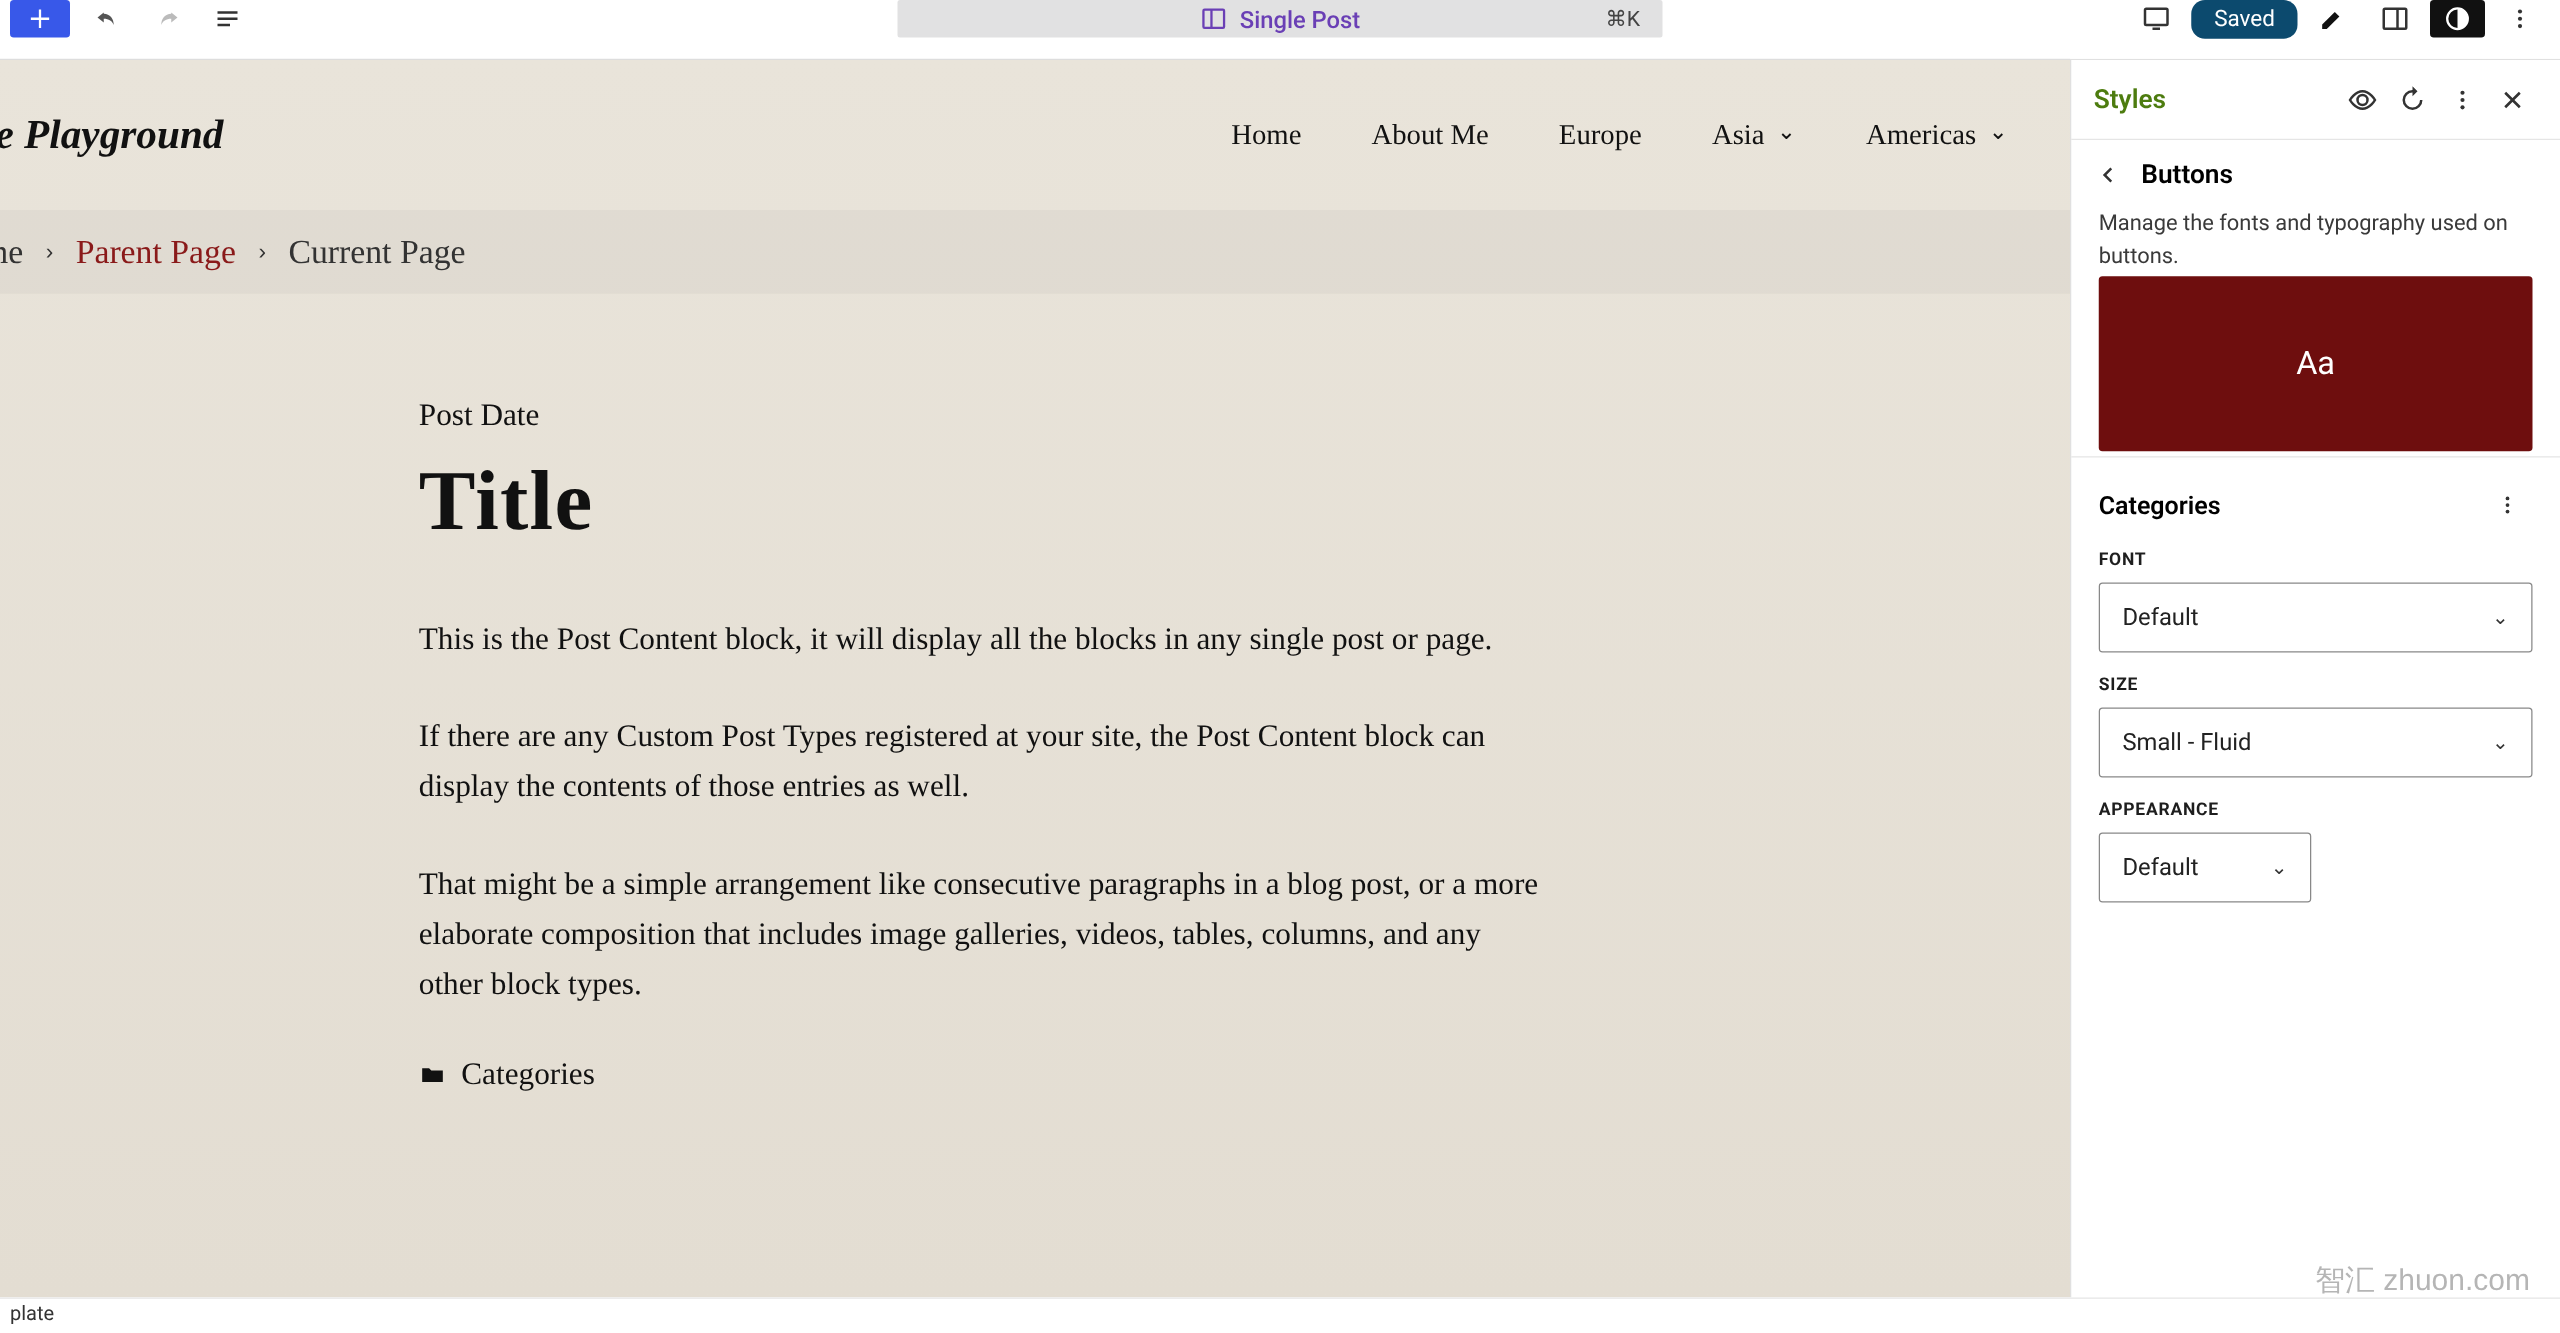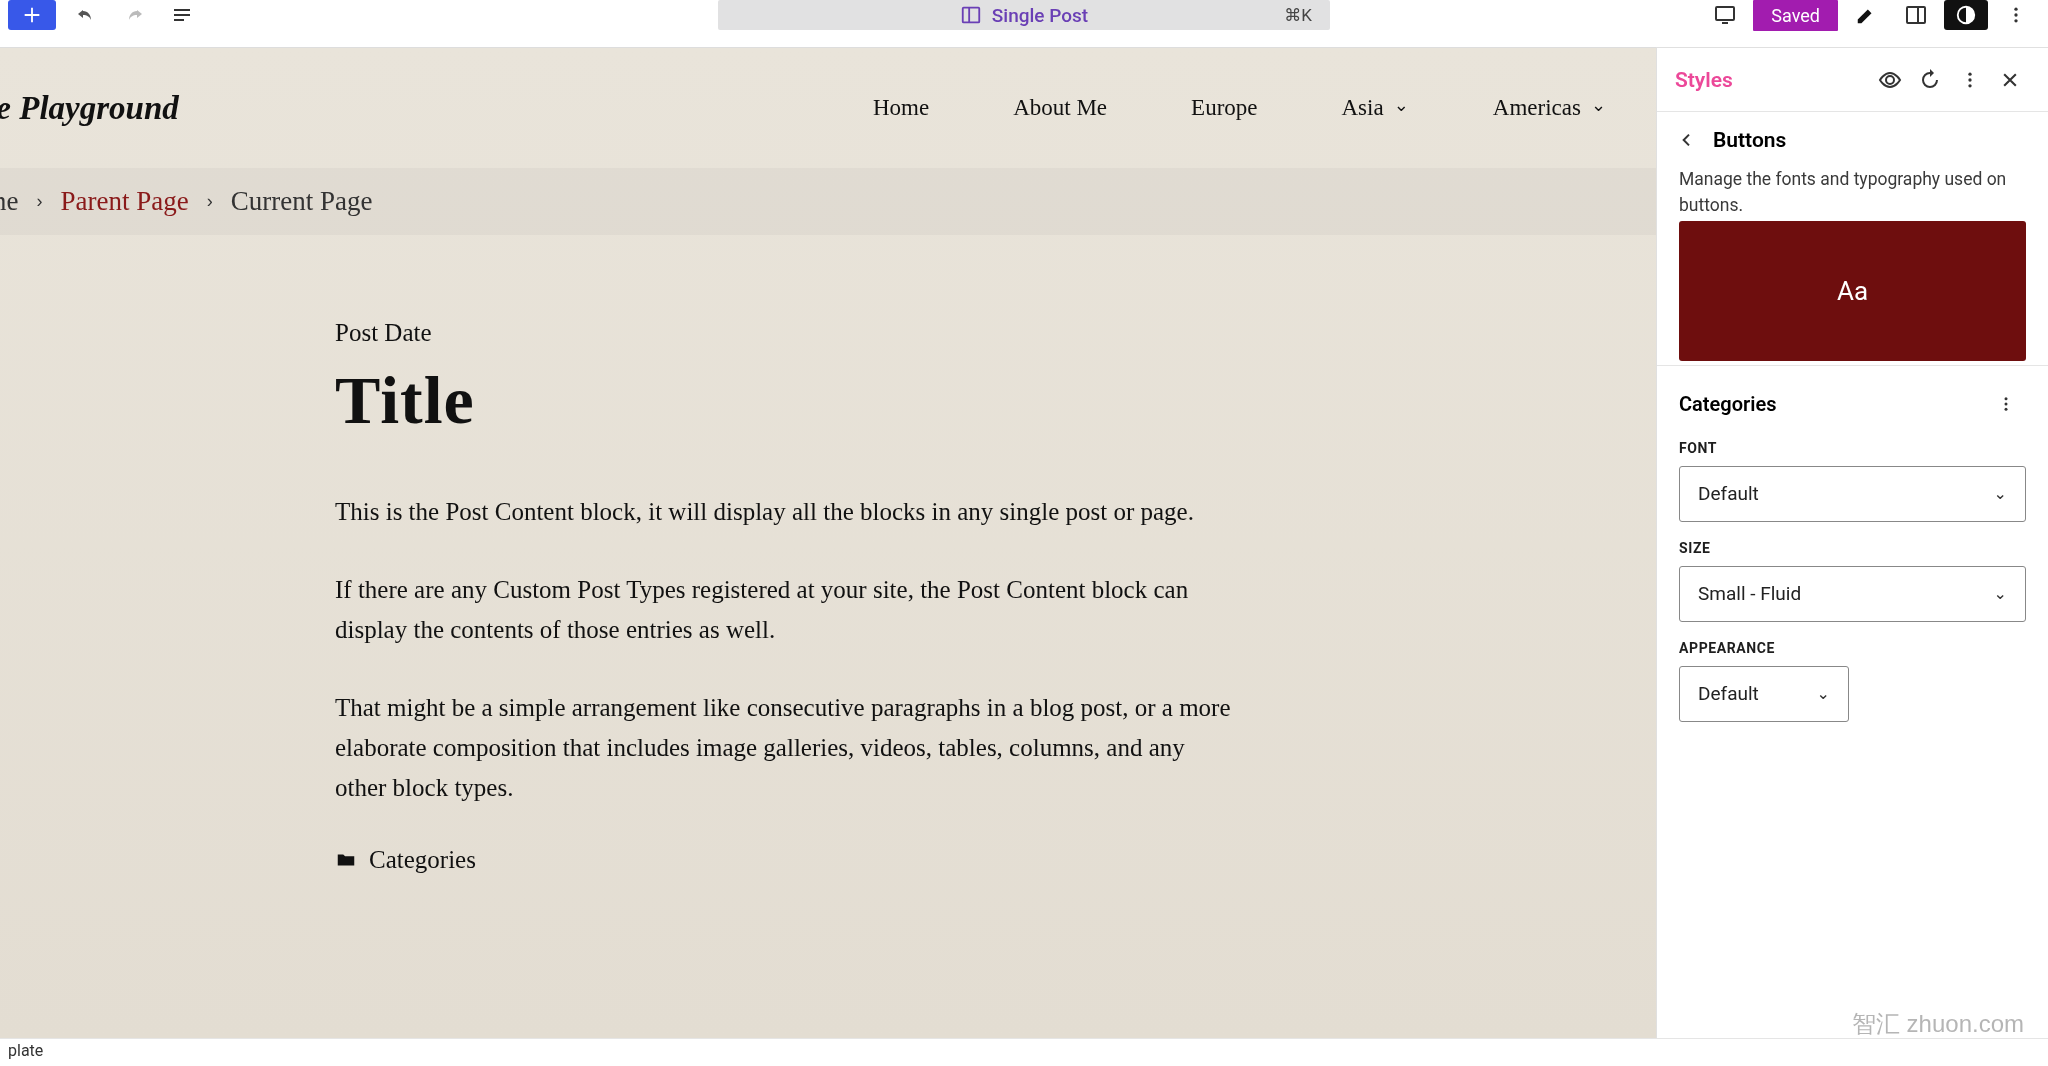--- a/index.html
+++ b/index.html
@@ -7,50 +7,50 @@
   
   
   .topbar { height: 47px; display: flex; align-items: flex-start; padding: 0 8px; background: #fff; position: relative; }
   .tb-left { display: flex; align-items: center; gap: 12px; padding-top: 0; height:30px;}
   .add-btn { width: 48px; height: 30px; background: #3858e9; color: #fff; display:flex; align-items:center; justify-content:center; font-size:26px; font-weight:300; border-radius:3px;}
   .icon-btn { width: 36px; height:36px; display:flex; align-items:center; justify-content:center; color:#555; }
   .tb-center { position:absolute; left:50%; transform:translateX(-50%); top:0; width: 612px; height:30px; background:#e1e1e2; display:flex; align-items:center; justify-content:center; gap:10px; padding:0 20px; border-radius:2px;}
   .tb-center .tpl { color:#6a3fb5; font-size:19px; font-weight:500; display:flex; align-items:center; gap:10px;}
   .tb-center .shortcut { position:absolute; right:18px; color:#444; font-size:17px;}
   .tb-right { position:absolute; right:10px; top:0; display:flex; align-items:center; gap:6px; height:30px;}
-  .saved-btn { background:#a21caf; color:#fff; padding:5px 18px; font-size:18px; border-radius:1px;}
+  .saved-btn { background:#0c4a6e; color:#fff; padding:5px 18px; font-size:18px; border-radius:11px;}
   .circ-btn { width:44px; height:30px; display:flex; align-items:center; justify-content:center; }
   .circ-black { background:#111; color:#fff; border-radius:3px;}
   
   
   .main { display:flex; height: calc(100% - 47px - 28px); }
   .canvas { flex:1; background:linear-gradient(180deg,#e9e4da 0%, #e3ddd2 100%); position:relative; overflow:hidden; border-top:1px solid #ddd;}
   .sidebar { width: 392px; background:#fff; border-left:1px solid #e0e0e0; border-top:1px solid #e0e0e0; display:flex; flex-direction:column;}
   
   
   .site-header { display:flex; align-items:center; height:120px; padding:0 50px 0 0;}
   .site-title { font-family: Georgia, 'Times New Roman', serif; font-style:italic; font-weight:700; font-size:33px; margin-left:-22px; color:#111;}
-  .site-nav { margin-left:auto; display:flex; gap:84px; font-family: Georgia, serif; font-size:23px; color:#111;}
+  .site-nav { margin-left:auto; display:flex; gap:56px; font-family: Georgia, serif; font-size:23px; color:#111;}
   .nav-item { display:flex; align-items:center; gap:6px;}
   .chev-down::after { content:"⌄"; font-size:18px; position:relative; top:-3px; margin-left:4px;}
   
   .breadcrumbs { background:rgba(0,0,0,0.03); padding:18px 30px 18px 0; font-family:'Brush Script MT', cursive; font-size:27px; color:#333; display:flex; align-items:center; gap:18px; margin-left:-28px; padding-left:0;}
   .breadcrumbs .bc-item { color:#333; }
   .breadcrumbs .bc-link { color:#8a1a1a; }
   .breadcrumbs .bc-sep { color:#333; font-family: sans-serif; font-size:18px;}
   
   .post-area { max-width: 900px; margin: 84px 0 0 335px; font-family: Georgia, 'Times New Roman', serif; color:#111;}
   .post-date { font-size:25px; margin-bottom:14px;}
   .post-title { font-size:68px; font-weight:700; margin-bottom:52px; letter-spacing:1px;}
   .post-body p { font-size:25px; line-height:1.6; margin-bottom:38px;}
   .categories { display:flex; align-items:center; gap:12px; font-size:25px; margin-top:8px;}
   
   
   .sb-head { display:flex; align-items:center; height:64px; padding:0 18px; border-bottom:1px solid #e5e5e5;}
-  .sb-title { font-size:21px; font-weight:600; color:#ec4899;}
+  .sb-title { font-size:21px; font-weight:600; color:#4d7c0f;}
   .sb-head .sp { flex:1; }
   .sb-iconbtn { width:40px; height:40px; display:flex; align-items:center; justify-content:center; color:#333;}
   .sb-sub { padding:16px 22px 4px; border-bottom:1px solid #e5e5e5;}
   .sb-back { display:flex; align-items:center; gap:18px; font-size:21px; font-weight:600; margin-bottom:14px;}
   .sb-desc { font-size:17.5px; color:#3a3a3a; line-height:1.5; margin-bottom:2px;}
   .preview-swatch { height:140px; background:#6e0e0e; display:flex; align-items:center; justify-content:center; color:#fff; font-size:26px; border-radius:3px;}
   .sb-section { padding:18px 22px 10px;}
   .sec-head { display:flex; align-items:center; justify-content:space-between; margin-bottom:16px;}
   .sec-title { font-size:20px; font-weight:600;}
   .field-label { font-size:14px; font-weight:700; letter-spacing:0.6px; color:#1e1e1e; margin:6px 0 10px;}

